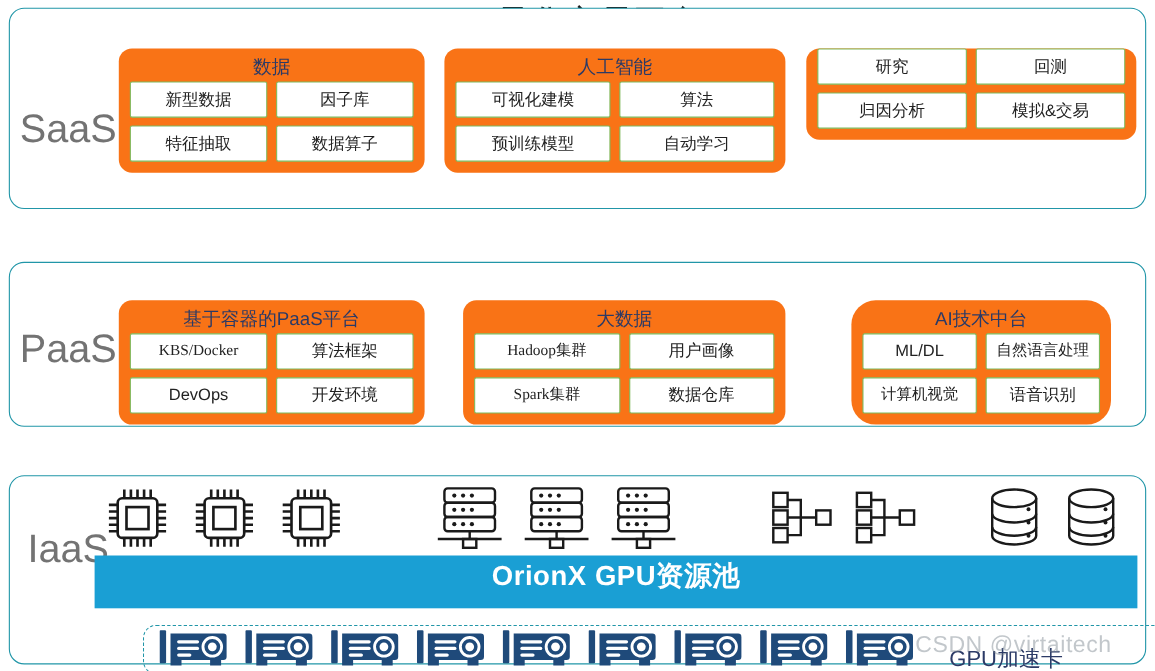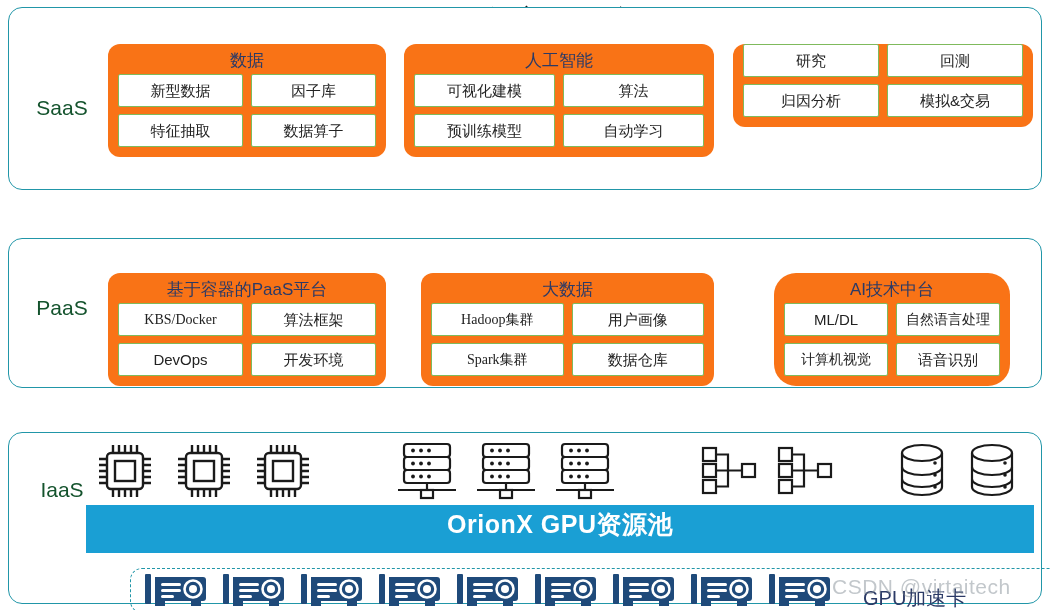--- a/index.html
+++ b/index.html
@@ -46,22 +46,22 @@
   }
   #layer-saas { top: 7px;   height: 183px; }
   #layer-paas { top: 238px; height: 150px; }
   #layer-iaas { top: 432px; height: 172px; }
 
   .layer-label {
     position: absolute;
     left: 14px;
     width: 96px;
     text-align: center;
-    font-size: 21px;
-    color: #14532d;
+    font-size: 36px;
+    color: #737373;
     letter-spacing: 0px;
   }
   #label-saas { top: 96px; }
   #label-paas { top: 296px; }
   #label-iaas { top: 478px; }
 
   
   .group {
     position: absolute;
     background: #f97316;

